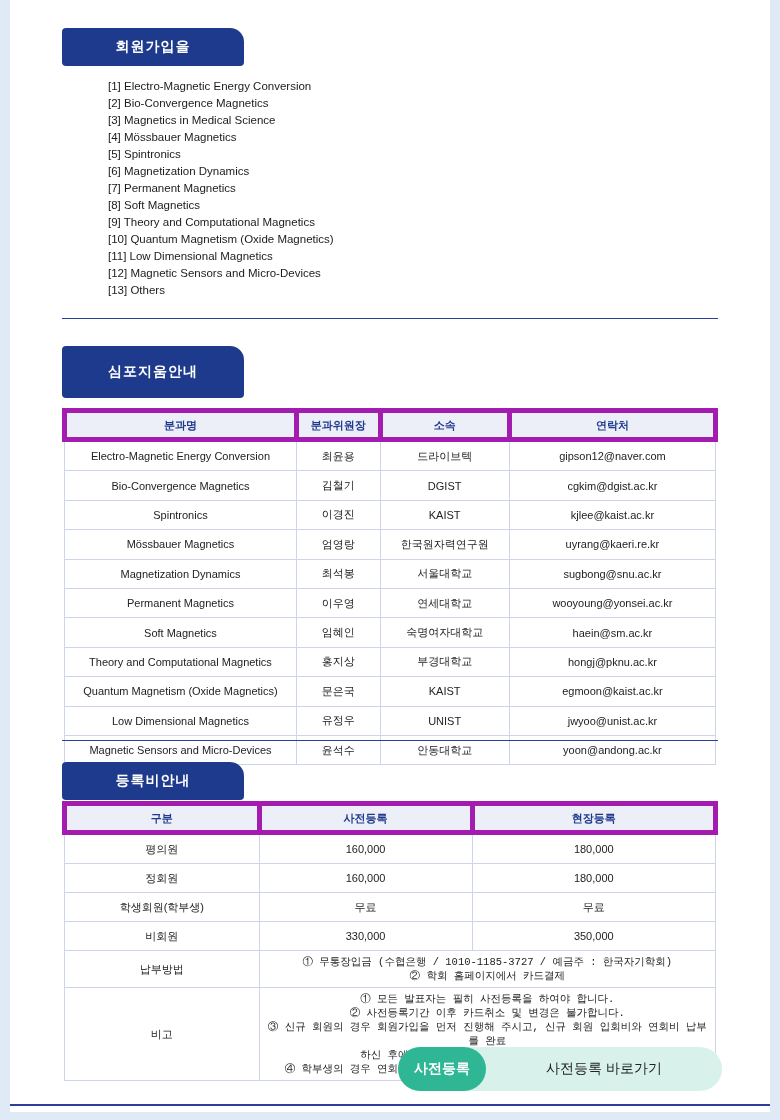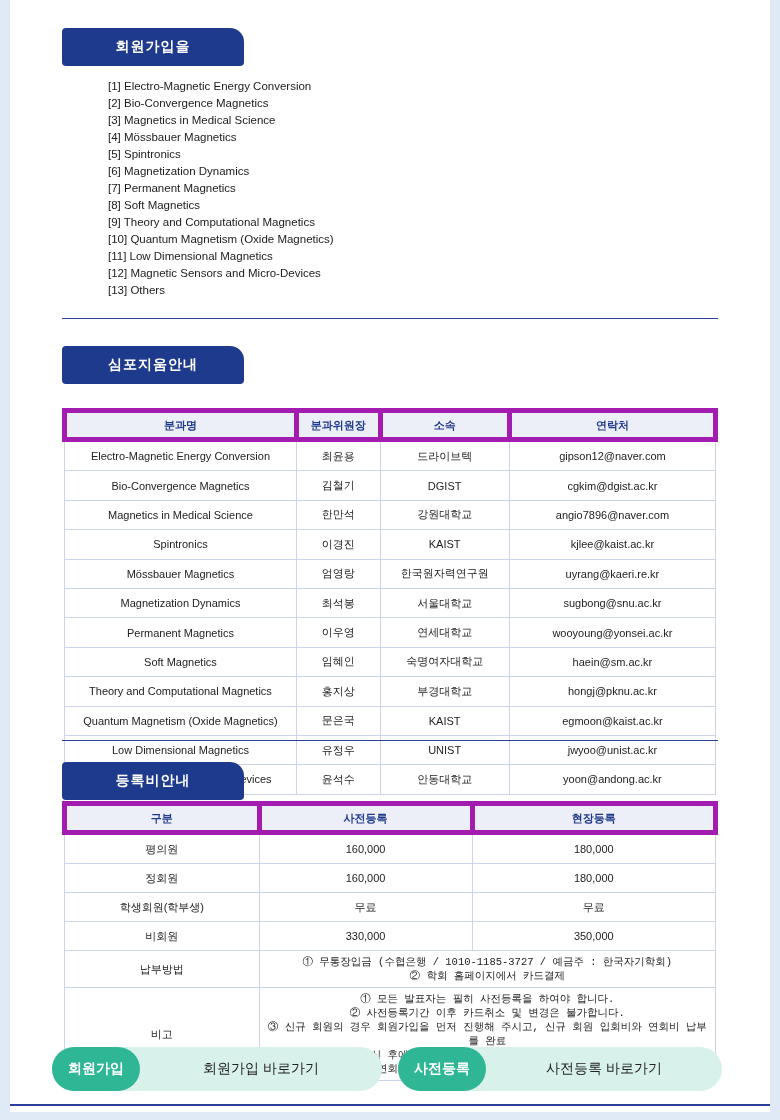--- a/index.html
+++ b/index.html
@@ -164,21 +164,21 @@
     <div>[8] Soft Magnetics</div>
     <div>[9] Theory and Computational Magnetics</div>
     <div>[10] Quantum Magnetism (Oxide Magnetics)</div>
     <div>[11] Low Dimensional Magnetics</div>
     <div>[12] Magnetic Sensors and Micro-Devices</div>
     <div>[13] Others</div>
   </div>
 
   <div class="rule" style="left:52px; top:318px; width:656px;"></div>
 
-  <div class="sec-head" style="left:52px; top:346px; width:182px; height:38px;text-align:center;">심포지움안내</div>
+  <div class="sec-head" style="left:52px; top:346px; width:182px; height:52px;text-align:center;">심포지움안내</div>
 
   <table id="symposium-table">
     <thead>
       <tr>
         <th class="c0">분과명</th>
         <th class="c1">분과위원장</th>
         <th class="c2">소속</th>
         <th class="c3">연락처</th>
       </tr>
     </thead>
@@ -187,26 +187,20 @@
         <td>Electro-Magnetic Energy Conversion</td>
         <td>최윤용</td>
         <td>드라이브텍</td>
         <td>gipson12@naver.com</td>
       </tr>
       <tr>
         <td>Bio-Convergence Magnetics</td>
         <td>김철기</td>
         <td>DGIST</td>
         <td>cgkim@dgist.ac.kr</td>
-      </tr>
-      <tr>
-        <td>Magnetics in  Medical Science</td>
-        <td>한만석</td>
-        <td>강원대학교</td>
-        <td>angio7896@naver.com</td>
       </tr>
       <tr>
         <td>Spintronics</td>
         <td>이경진</td>
         <td>KAIST</td>
         <td>kjlee@kaist.ac.kr</td>
       </tr>
       <tr>
         <td>Mössbauer Magnetics</td>
         <td>엄영랑</td>
@@ -304,24 +298,20 @@
           <div>① 모든 발표자는 필히 사전등록을 하여야 합니다.</div>
           <div>② 사전등록기간 이후 카드취소 및 변경은 불가합니다.</div>
           <div>③ 신규 회원의 경우 회원가입을 먼저 진행해 주시고, 신규 회원 입회비와 연회비 납부를 완료</div>
           <div>하신 후에 등록비 결제를 진행해 주시기 바랍니다.</div>
           <div>④ 학부생의 경우 연회비를 납부하시고, 사전등록(면제)로 등록하시기 바랍니다.</div>
         </td>
       </tr>
     </tbody>
   </table>
 
-  <div class="btn-wrap join">
-    <div class="btn-tag">회원가입</div>
-    <div class="btn-text">회원가입 바로가기</div>
-  </div>
 
   <div class="btn-wrap pre">
     <div class="btn-tag">사전등록</div>
     <div class="btn-text">사전등록 바로가기</div>
   </div>
 
 </div>
 
 <div class="footline"></div>
 <div class="bottom-bar"></div>

